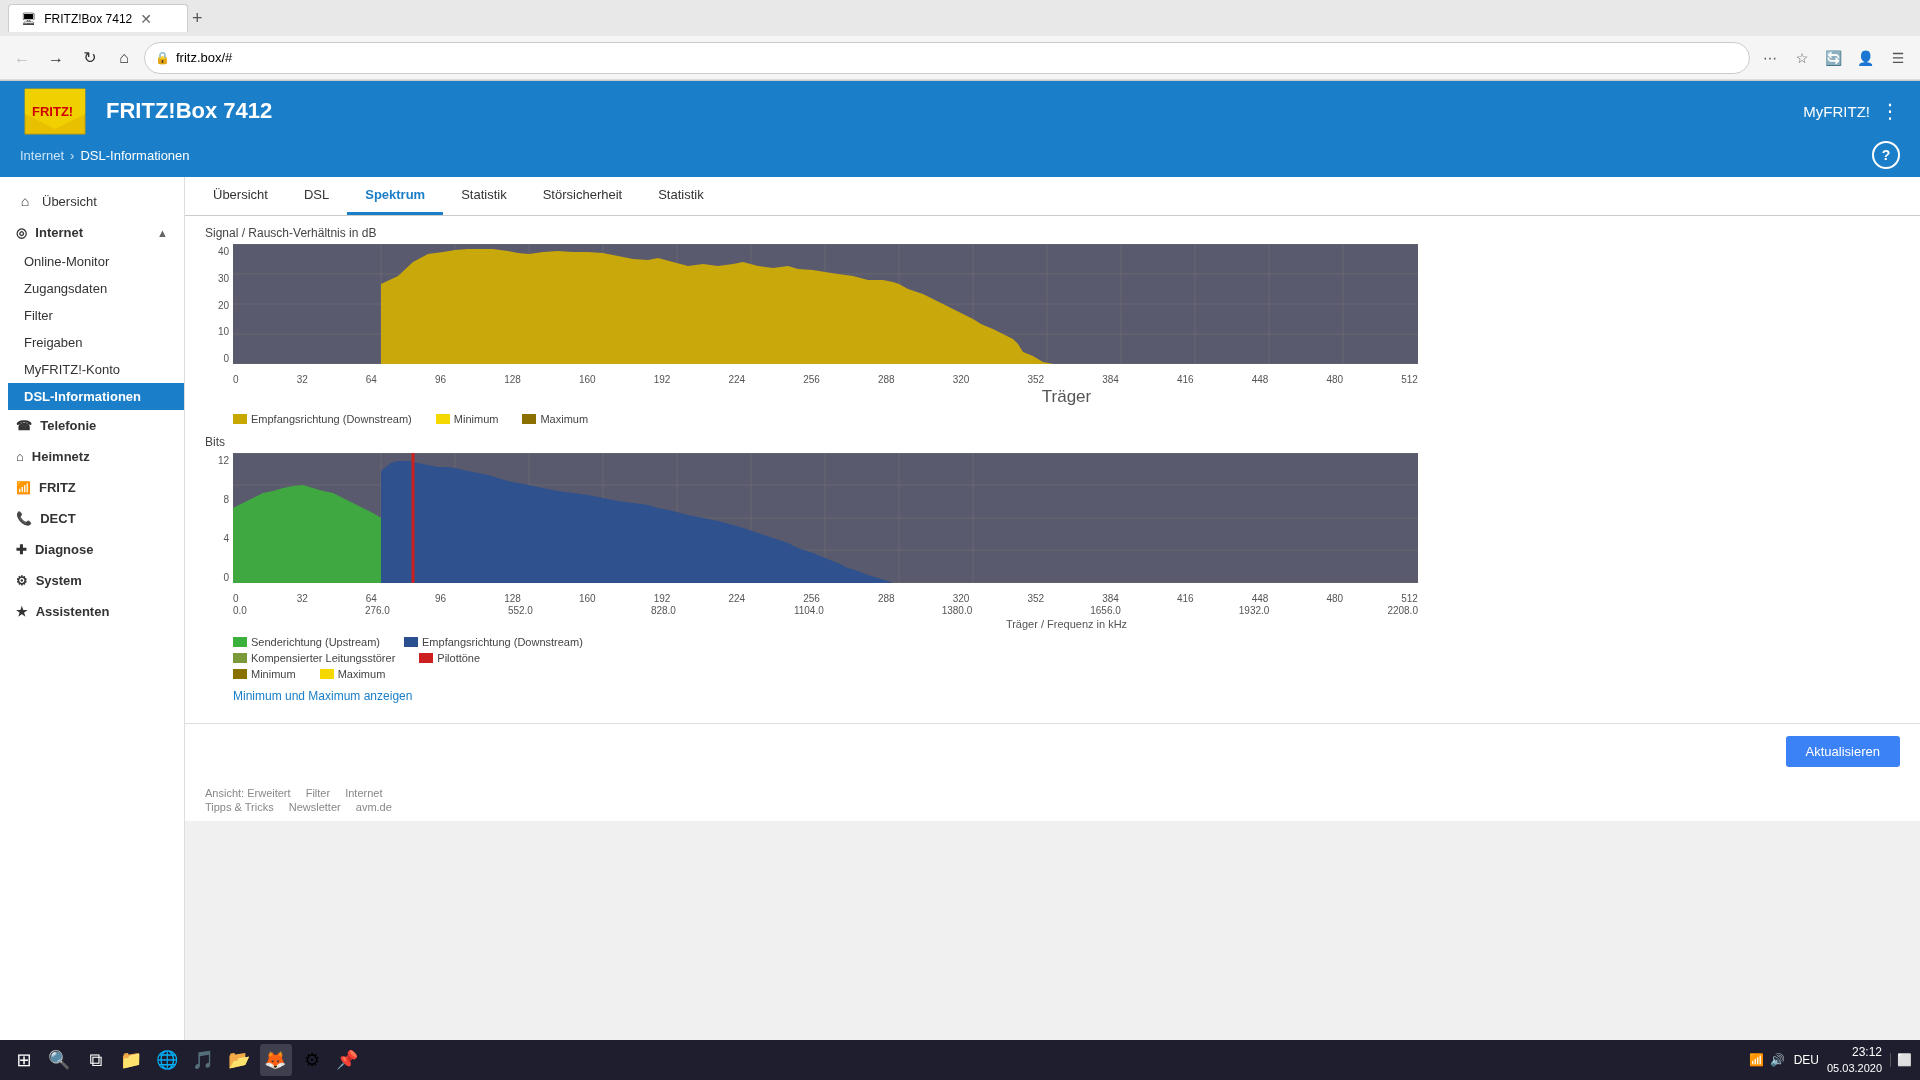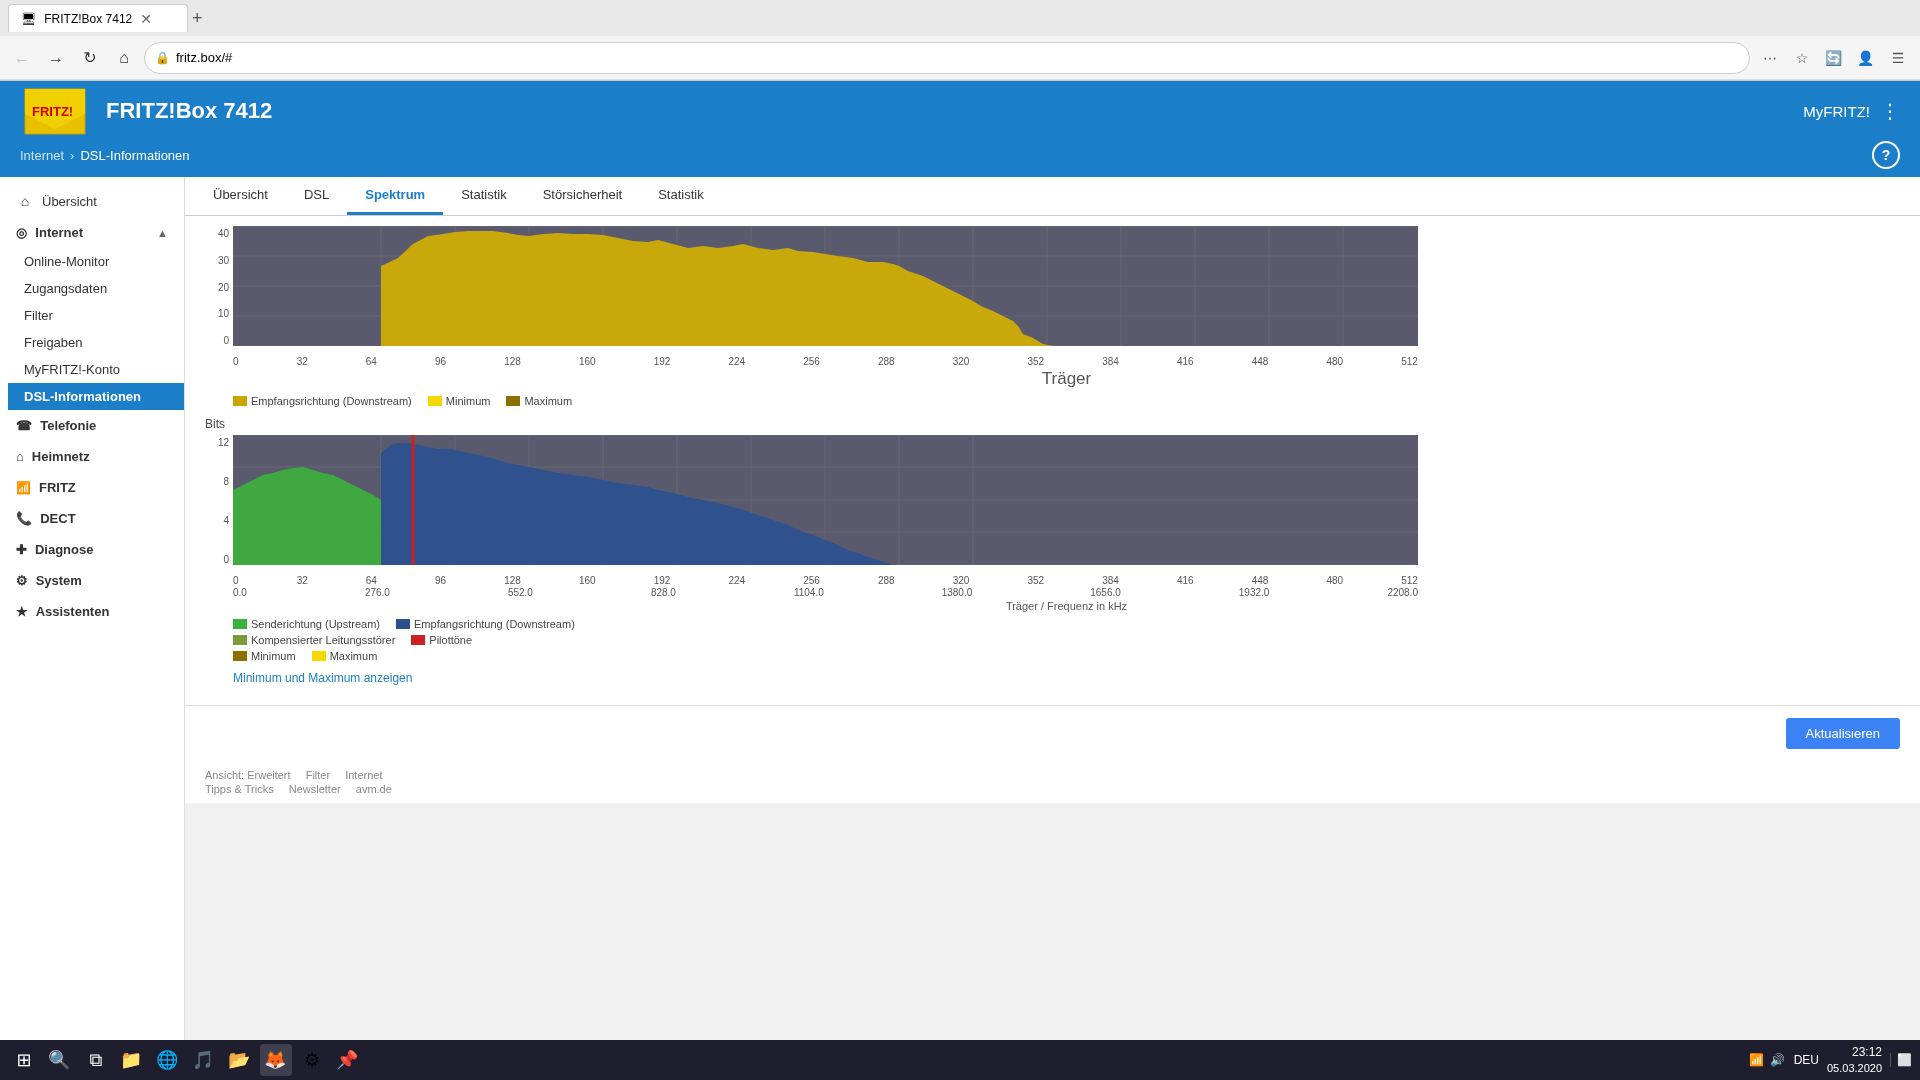--- a/index.html
+++ b/index.html
@@ -59,21 +59,21 @@
     .tab-item.active { border-bottom: 3px solid #1a7ec8; color: #1a7ec8; font-weight: bold; }
 
     
     .charts-section { padding: 10px 20px 20px; }
 
     
     .chart-title { font-size: 12px; color: #444; margin-bottom: 4px; }
     .chart-wrapper { display: flex; margin-bottom: 10px; }
     .chart-y-labels { display: flex; flex-direction: column; justify-content: space-between; padding-right: 4px; padding-top: 2px; font-size: 10px; color: #555; text-align: right; width: 28px; }
     .chart-area { flex: 1; position: relative; }
-    .chart-legend { display: flex; flex-wrap: wrap; gap: 16px; padding-left: 28px; margin-bottom: 4px; font-size: 11px; color: #444; align-items: center; }
+    .chart-legend { display: flex; flex-wrap: wrap; gap: 24px; padding-left: 28px; margin-bottom: 4px; font-size: 11px; color: #444; align-items: center; }
     .legend-item { display: flex; align-items: center; gap: 4px; }
     .legend-color { width: 14px; height: 10px; display: inline-block; }
 
     
     .min-max-link { color: #1a7ec8; text-decoration: none; font-size: 12px; cursor: pointer; }
 
     
     .bottom-bar { display: flex; justify-content: flex-end; padding: 12px 20px; border-top: 1px solid #ddd; background: white; }
     .btn-primary { background: #3b82f6; color: white; border: none; padding: 8px 20px; font-size: 13px; cursor: pointer; border-radius: 3px; }
 
@@ -233,20 +233,21 @@
           <div class="tab-item">Übersicht</div>
           <div class="tab-item">DSL</div>
           <div class="tab-item active">Spektrum</div>
           <div class="tab-item">Statistik</div>
           <div class="tab-item">Störsicherheit</div>
           <div class="tab-item">Statistik</div>
         </div>
 
         <div class="charts-section">
 
+          <div class="chart-title">Signal / Rausch-Verhältnis in dB</div>
 
           <div class="chart-wrapper">
             <div class="chart-y-labels">
               <span>40</span>
               <span>30</span>
               <span>20</span>
               <span>10</span>
               <span>0</span>
             </div>
             <div class="chart-area">

